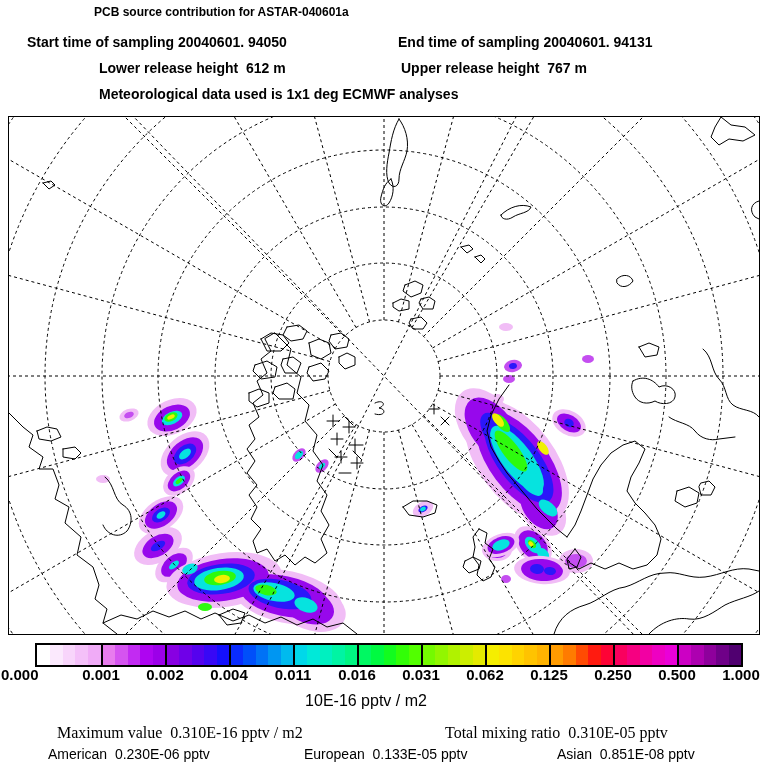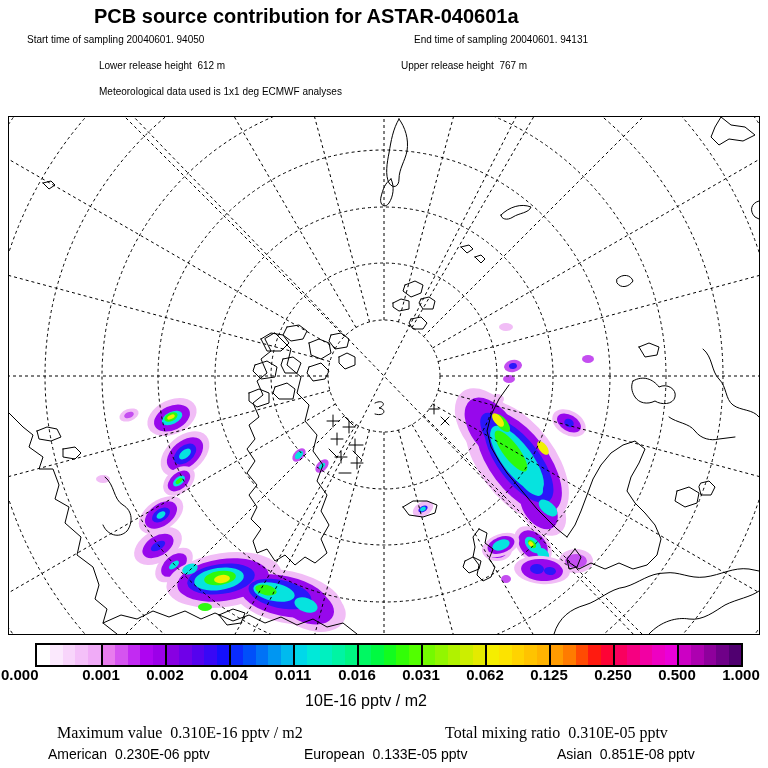--- a/index.html
+++ b/index.html
@@ -1,41 +1,41 @@
 <!DOCTYPE html>
 <html><head>
 <meta charset="utf-8">
 <style>
   html,body{margin:0;padding:0;background:#fff;}
   body{width:768px;height:768px;position:relative;overflow:hidden;
        font-family:"Liberation Sans",sans-serif;color:#000;}
   .abs{position:absolute;white-space:pre;}
-  .title{font-weight:bold;font-size:20px;}
-  .hline{font-size:10px;}
+  .title{font-weight:bold;font-size:12px;}
+  .hline{font-size:14px;font-weight:bold;}
   .map-frame{position:absolute;left:8px;top:116px;width:750px;height:517px;
              border:1px solid #000;box-sizing:content-box;background:#fff;}
   .map-frame svg{display:block;}
   .grat{fill:none;stroke:#000;stroke-width:1;stroke-dasharray:3 3;}
   .coast{fill:none;stroke:#000;stroke-width:1;stroke-linejoin:round;stroke-linecap:round;}
   .colorbar{position:absolute;left:35px;top:643px;width:708px;height:24px;
             border:2px solid #000;box-sizing:border-box;display:flex;}
   .cb-seg{width:64px;height:100%;box-sizing:border-box;}
   .cb-seg + .cb-seg{border-left:2px solid #000;}
   .tick-row{position:absolute;left:0;top:666px;width:664px;height:20px;}
   .cb-tick{position:absolute;top:0;font-weight:bold;font-size:15px;white-space:pre;}
   .units{position:absolute;left:0;top:692px;width:732px;text-align:center;font-size:16px;}
   .stat1{font-size:16px;font-family:Liberation Serif, serif;}
   .stat2{font-size:14px;}
 </style>
 </head>
 <body>
 
 <div class="abs title" style="left:94px;top:5px;">PCB source contribution for ASTAR-040601a</div>
 <div class="abs hline" style="left:27px;top:34px;">Start time of sampling 20040601. 94050</div>
-<div class="abs hline" style="left:414px;top:34px;">End time of sampling 20040601. 94131</div>
+<div class="abs hline" style="left:398px;top:34px;">End time of sampling 20040601. 94131</div>
 <div class="abs hline" style="left:99px;top:60px;">Lower release height  612 m</div>
 <div class="abs hline" style="left:401px;top:60px;">Upper release height  767 m</div>
 <div class="abs hline" style="left:99px;top:86px;">Meteorological data used is 1x1 deg ECMWF analyses</div>
 
 <div class="map-frame">
   <svg id="mapsvg" width="750" height="517" viewBox="0 0 750 517">
     <g id="g-plumes">
         <ellipse cx="163" cy="300" rx="26" ry="17" transform="rotate(-25 163 300)" fill="#f1bdf6"></ellipse>
         <ellipse cx="163" cy="301" rx="19" ry="12" transform="rotate(-25 163 301)" fill="#9708ec"></ellipse>
         <ellipse cx="163" cy="301" rx="11" ry="6" transform="rotate(-25 163 301)" fill="#06e3df"></ellipse>

